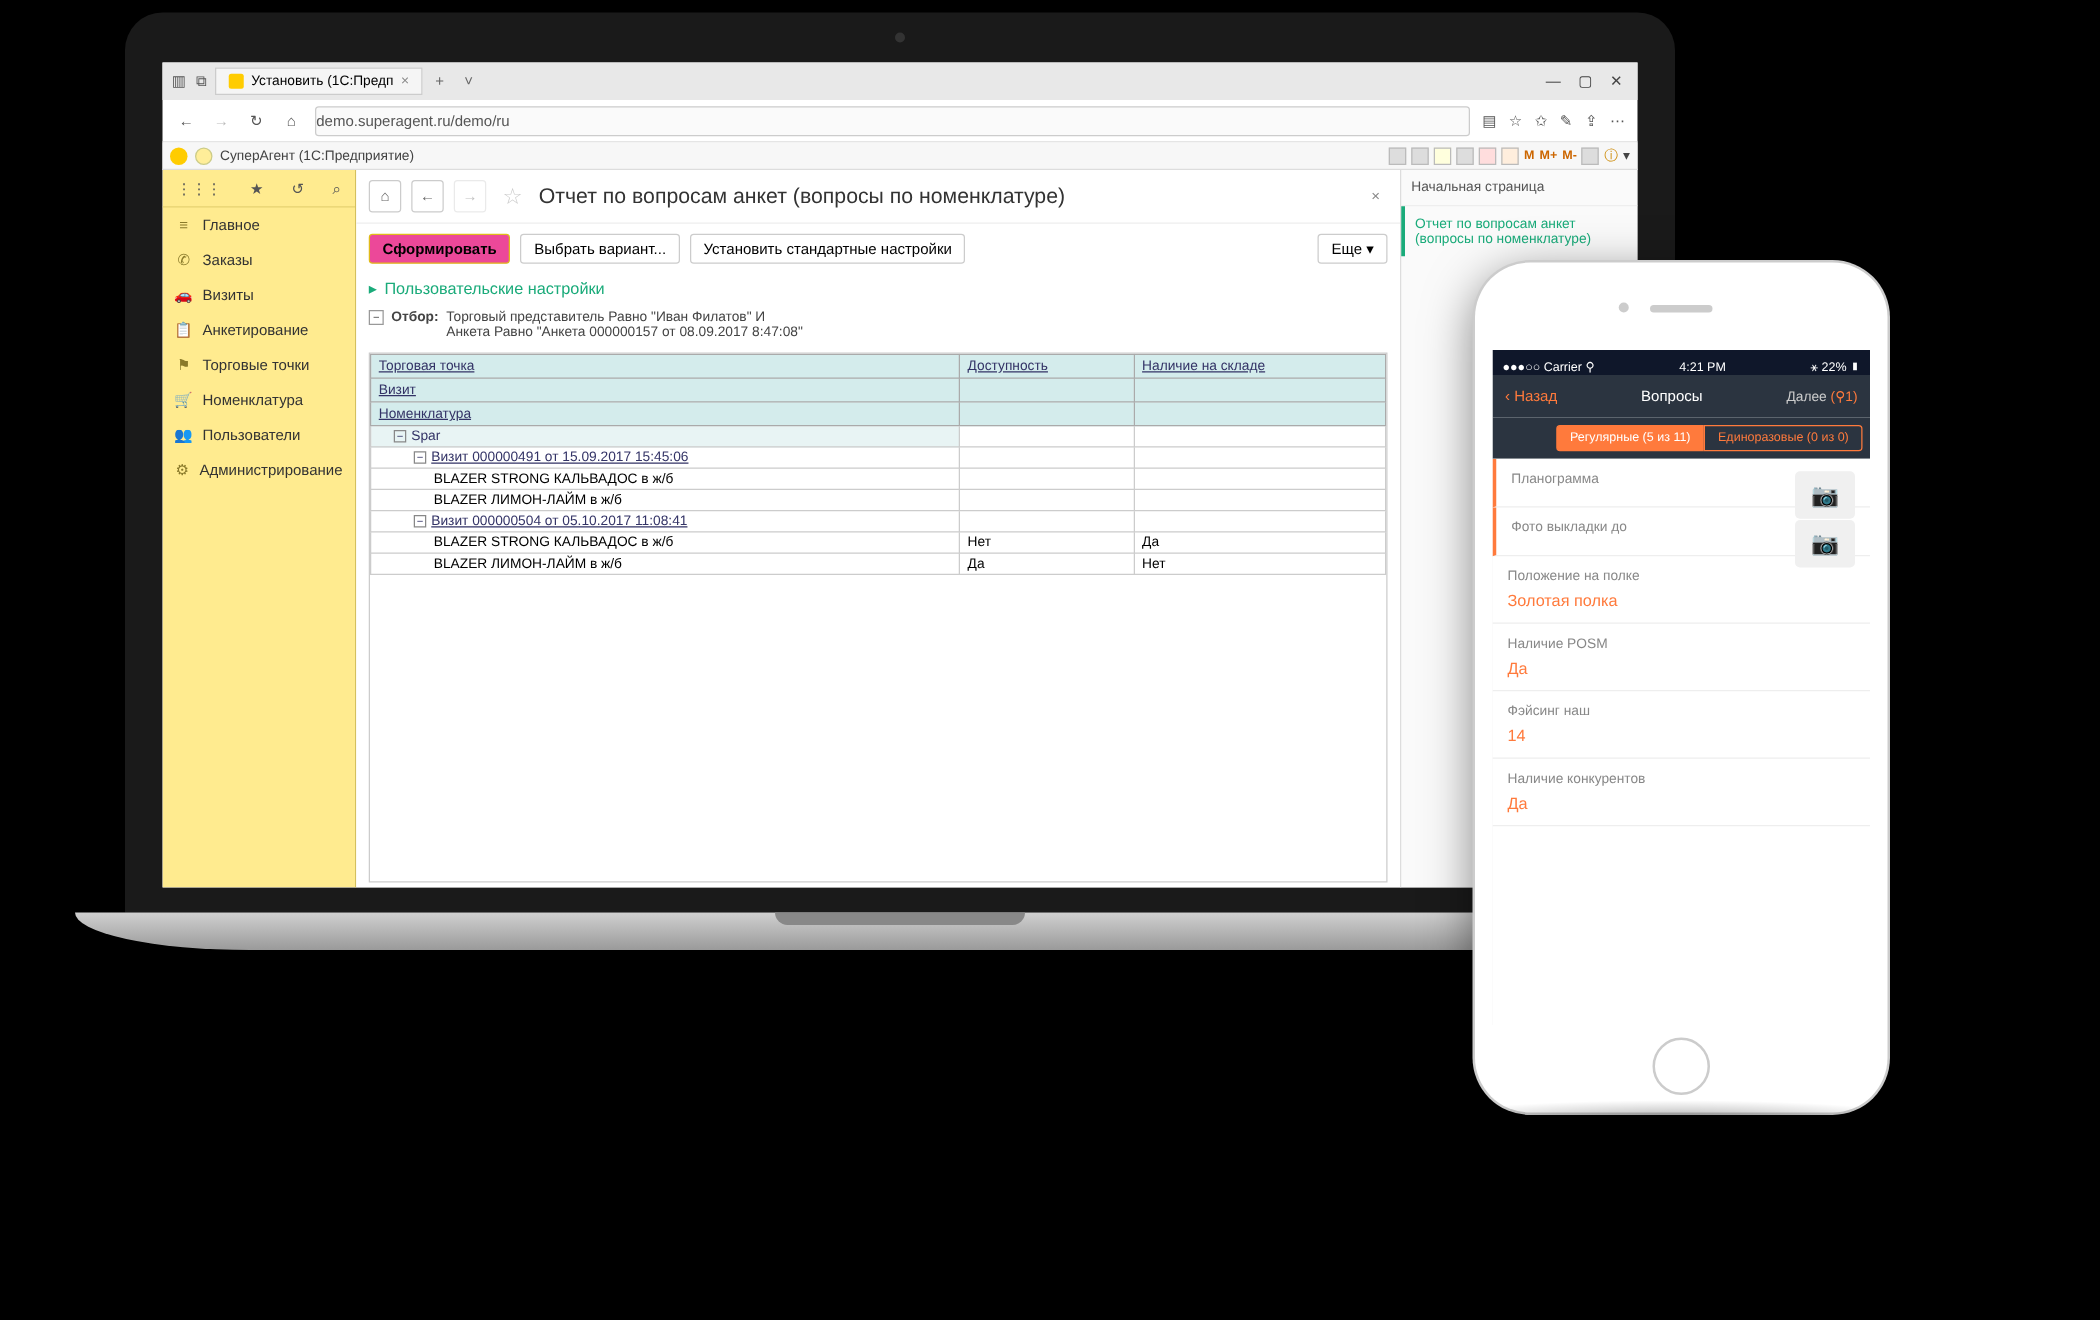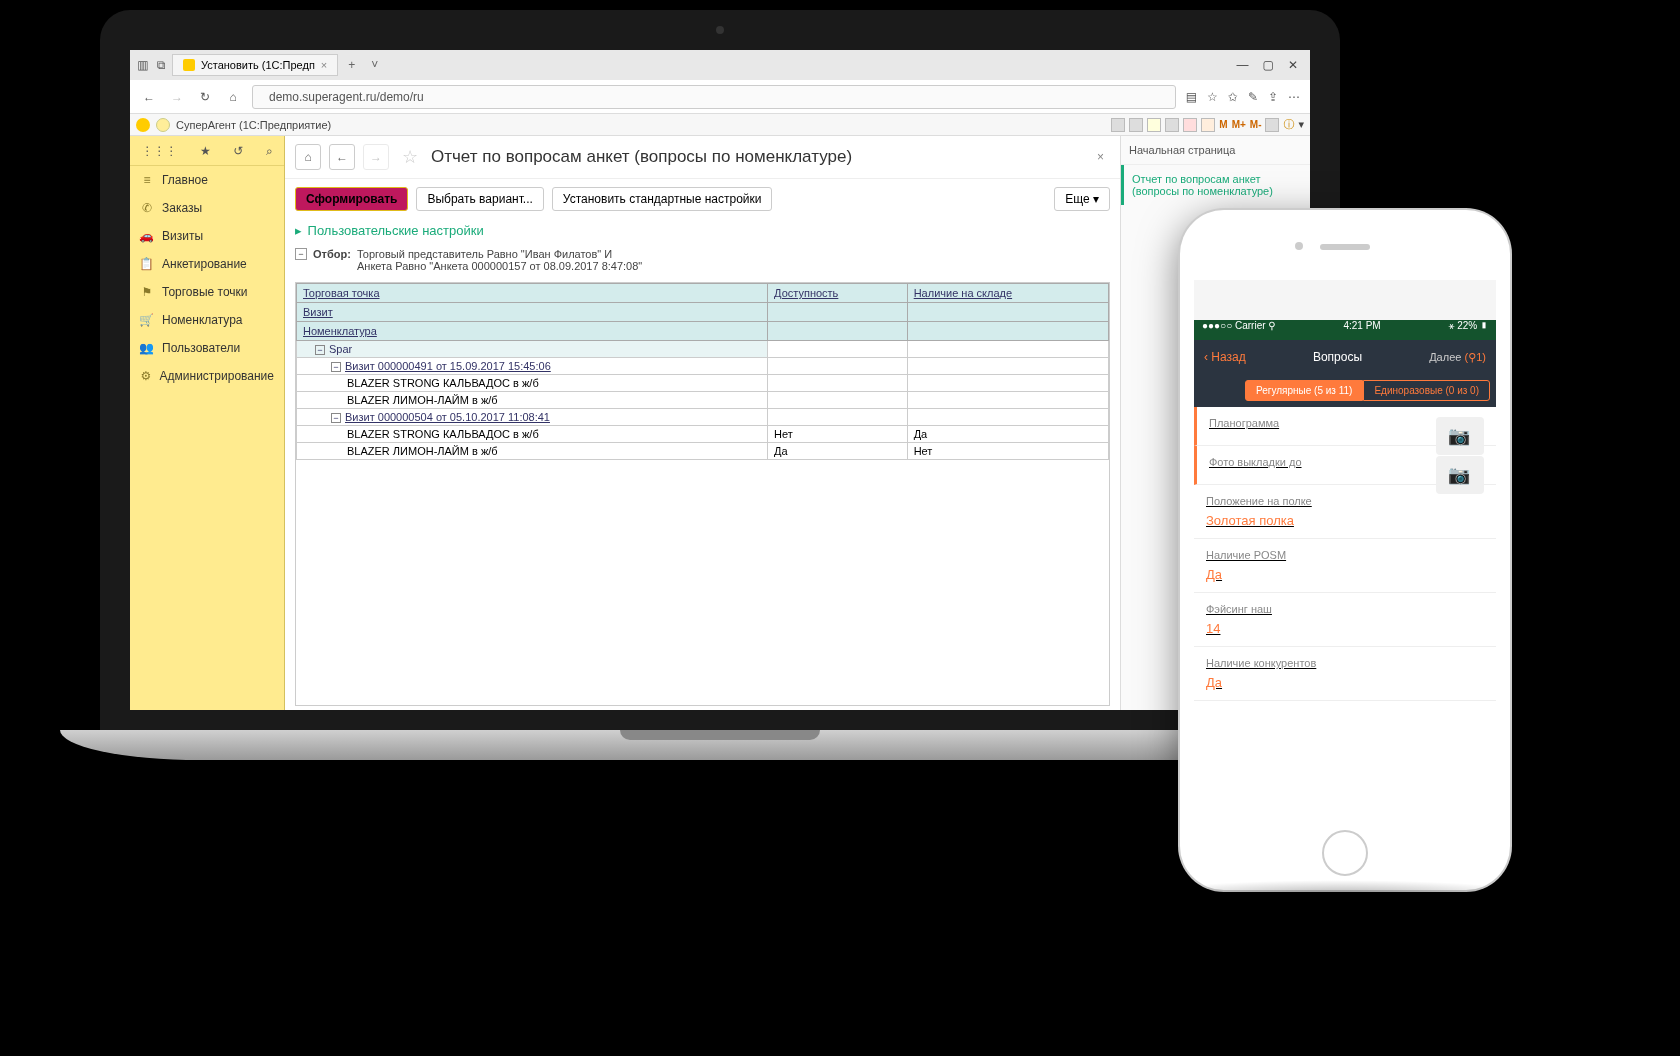--- a/index.html
+++ b/index.html
@@ -19,21 +19,21 @@
 .tabbar { height:30px; background:#e8e8e8; display:flex; align-items:center; padding:0 6px; gap:4px; }
 .tabbar .winbtn { width:14px; height:14px; display:flex; align-items:center; justify-content:center; color:#555; }
 .tab { display:flex; align-items:center; gap:6px; padding:4px 10px; background:#f5f5f5; border:1px solid #ccc; font-size:11px; }
 .tab .close { color:#888; cursor:pointer; }
 .tabbar .plus,.tabbar .chev { color:#666; padding:0 6px; }
 .wincontrols { margin-left:auto; display:flex; gap:14px; color:#444; padding-right:6px; }
 
 
 .urlbar { height:34px; display:flex; align-items:center; gap:10px; padding:0 10px; border-bottom:1px solid #ddd; }
 .urlbar .nav { color:#555; width:18px; text-align:center; }
-.urlinput { flex:1; border:1px solid #ccc; border-radius:3px; padding:4px 16px; font-size:12px; color:#555; background:#fafafa; }
+.urlinput { flex:1; border:1px solid #ccc; border-radius:3px; padding:4px 0; font-size:12px; color:#555; background:#fafafa; }
 .urlicons { display:flex; gap:10px; color:#555; }
 
 
 .onectop { height:22px; background:#f7f7f7; border-bottom:1px solid #ddd; display:flex; align-items:center; padding:0 6px; font-size:11px; color:#444; gap:6px; }
 .onectop .rightbar { margin-left:auto; display:flex; gap:4px; align-items:center; }
 .rightbar .ic { width:14px; height:14px; background:#ddd; border:1px solid #bbb; }
 .mlabel { color:#c60; font-weight:bold; font-size:10px; }
 
 
 .mainrow { flex:1; display:flex; overflow:hidden; }
@@ -43,21 +43,21 @@
 .sb-item .ic { width:14px; height:14px; display:flex; align-items:center; justify-content:center; color:#8a7a2a; }
 
 .content { flex:1; display:flex; flex-direction:column; background:#fff; }
 .titlerow { display:flex; align-items:center; gap:8px; padding:8px 10px; border-bottom:1px solid #eee; }
 .titlerow .btn-sq { width:26px; height:26px; border:1px solid #ccc; border-radius:3px; display:flex; align-items:center; justify-content:center; color:#666; background:#fff; }
 .titlerow h1 { font-size:17px; font-weight:normal; color:#333; }
 .title-close { margin-left:auto; color:#888; padding:0 6px; }
 
 .toolbar { display:flex; gap:8px; padding:8px 10px; align-items:center; }
 .btn { border:1px solid #ccc; border-radius:3px; padding:4px 10px; font-size:12px; background:#fff; cursor:pointer; }
-.btn-primary { background:#be185d; border-color:#e0bb1a; font-weight:bold; }
+.btn-primary { background:#ec4899; border-color:#e0bb1a; font-weight:bold; }
 .btn-more { margin-left:auto; }
 
 .usersettings { padding:4px 10px; color:#1aab7a; font-size:13px; display:flex; gap:6px; align-items:center; }
 .usersettings .arrow { color:#1aab7a; }
 
 .filterbox { margin:6px 10px; font-size:11px; color:#444; display:flex; gap:6px; }
 .filterbox .tree-tog { width:12px; height:12px; border:1px solid #999; display:flex; align-items:center; justify-content:center; font-size:9px; }
 
 .report { margin:4px 10px; border:1px solid #ccc; flex:1; overflow:auto; font-size:11px; }
 .report table { border-collapse:collapse; width:100%; }
@@ -73,32 +73,32 @@
 .rp-item { padding:8px; border-left:3px solid #1aab7a; color:#1aab7a; }
 
 
 .phone { position:absolute; right:170px; top:210px; width:330px; height:680px; background:#fff; border-radius:44px; box-shadow:0 0 0 2px #ccc,0 10px 40px rgba(0,0,0,0.5); padding:70px 14px 70px; }
 .phone-speaker { position:absolute; top:34px; left:50%; transform:translateX(-50%); width:50px; height:6px; background:#ccc; border-radius:3px; }
 .phone-cam { position:absolute; top:32px; left:calc(50% - 50px); width:8px; height:8px; background:#ccc; border-radius:50%; }
 .phone-home { position:absolute; bottom:14px; left:50%; transform:translateX(-50%); width:46px; height:46px; border:2px solid #ccc; border-radius:50%; }
 .phone-screen { width:100%; height:100%; background:#f5f5f5; overflow:hidden; display:flex; flex-direction:column; font-size:12px; }
 .phone-shadow { position:absolute; right:140px; top:880px; width:400px; height:30px; background:radial-gradient(ellipse,rgba(0,0,0,0.3),transparent 70%); }
 
-.statusbar { height:20px; background:#14532d; color:#fff; display:flex; align-items:flex-start; justify-content:space-between; padding:0 8px; font-size:10px;margin-top:40px; }
+.statusbar { height:20px; background:#0f172a; color:#fff; display:flex; align-items:flex-end; justify-content:space-between; padding:0 8px; font-size:10px; }
 .navhead { height:34px; background:#2b3440; color:#fff; display:flex; align-items:center; justify-content:space-between; padding:0 10px; }
 .navhead .back { color:#ff7a3c; }
 .navhead .next { color:#ccc; font-size:11px; }
 .navhead .next .cnt { color:#ff7a3c; }
 .segctl { background:#2b3440; padding:6px; display:flex; gap:0; justify-content:flex-end; }
 .seg { padding:4px 10px; font-size:10px; border:1px solid #ff7a3c; }
 .seg.active { background:#ff7a3c; color:#fff; border-radius:3px 0 0 3px; }
 .seg.inactive { color:#ff7a3c; border-radius:0 3px 3px 0; }
 
 .qlist { flex:1; overflow:auto; background:#fff; }
-.qitem { border-bottom:1px solid #eee; padding:10px 12px; position:relative;text-decoration:underline; }
+.qitem { border-bottom:1px solid #eee; padding:10px 12px; position:relative; }
 .qitem.marked { border-left:3px solid #ff7a3c; }
 .qlabel { color:#888; font-size:11px; margin-bottom:6px; }
 .qval { color:#ff7a3c; font-size:13px; }
 .cambox { position:absolute; right:12px; top:10px; width:48px; height:38px; background:#f0f0f0; border-radius:4px; display:flex; align-items:center; justify-content:center; color:#ccc; font-size:18px; }
 </style>
 </head>
 <body>
 
 <div class="laptop">
   <div class="laptop-screen">

